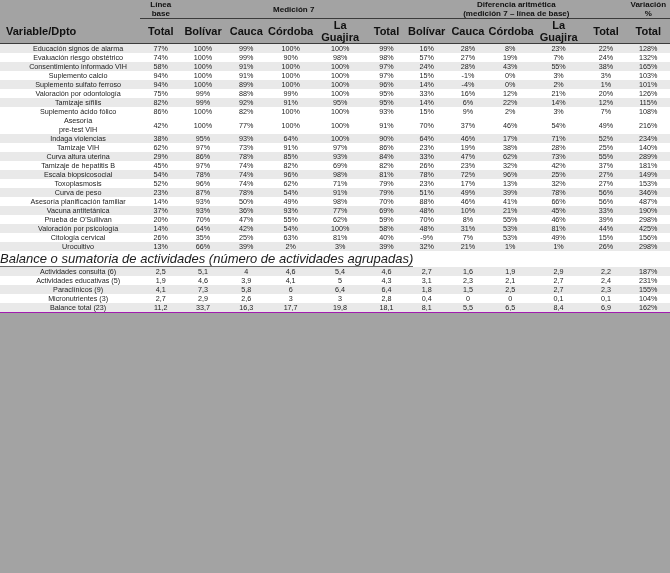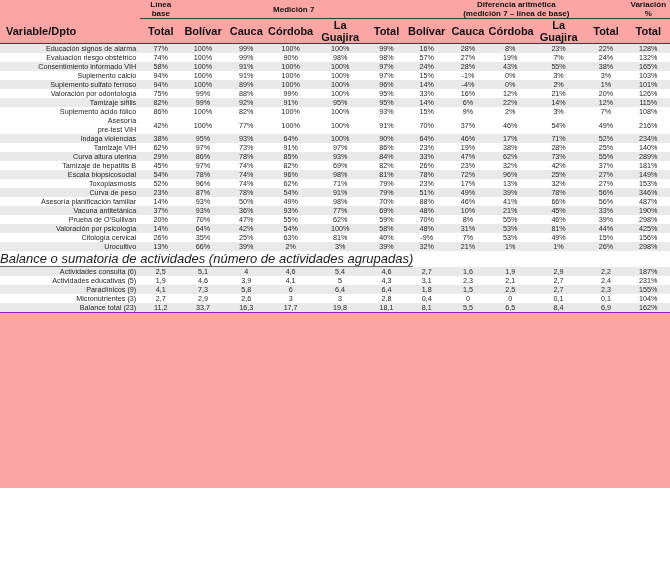--- a/index.html
+++ b/index.html
@@ -6,23 +6,23 @@
     margin: 0;
     padding: 0;
     background: #ffffff;
   }
   body {
     font-family: "Liberation Sans", sans-serif;
     color: #1a1a1a;
   }
   #sheet {
     width: 670px;
-    height: 488px;
+    height: 573px;
     position: relative;
-    background: #fca5a5;
+    background: #a3a3a3;
     box-sizing: border-box;
     overflow: hidden;
   }
   table.grid {
     border-collapse: collapse;
     width: 670px;
     table-layout: fixed;
     font-size: 7.2px;
   }
   table.grid td, table.grid th {
@@ -53,21 +53,21 @@
   .colh.left { text-align: left; padding-left: 6px; }
 
   
   .cell {
     text-align: center;
     padding: 4.1px 2px;
     color: #1d1d1d;
     font-size: 7.2px;
   }
   .cell.name {
-    text-align: right;
+    text-align: center;
     padding-left: 20px;
     padding-right: 4px;
   }
   tr.alt td { background: #e9e9e9; }
   tr.plain td { background: #ffffff; }
 
   .two-line { line-height: 1.25; }
 
   .section-row td {
     font-style: italic;

